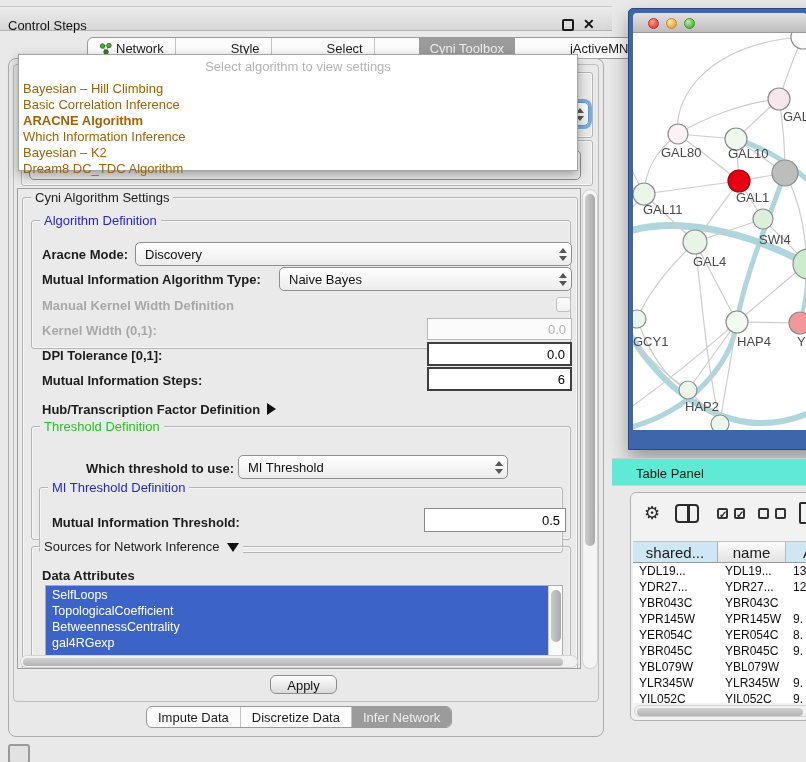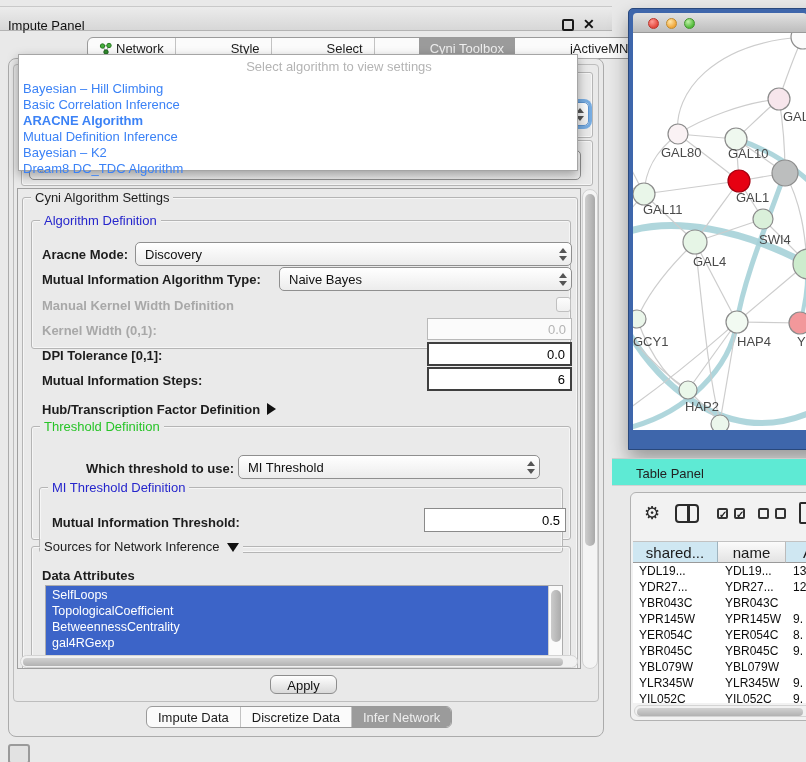--- a/index.html
+++ b/index.html
@@ -76,22 +76,22 @@
   .vscroll-track { position:absolute; background:#f4f4f4; border:1px solid #d2d2d2; border-radius:8px; }
   .vscroll-thumb { position:absolute; background:linear-gradient(90deg,#cdcdcd,#a9a9a9); border-radius:6px; }
 
   #apply-btn { left:270px; top:675px; width:67px; height:19px; border:1px solid #8d8d8d;
     border-radius:6px; background:linear-gradient(#fefefe,#d9d9d9); font-size:13px;
     text-align:center; line-height:19px; color:#111; }
 
   
   #algo-popup { left:18px; top:54px; width:560px; height:117px; background:#fff;
     border:1px solid #a5a5a5; box-shadow:0 4px 10px rgba(0,0,0,.35); z-index:50; font-size:13px; }
-  #algo-ph { position:absolute; left:0; top:4px; width:100%; text-align:center; color:#b4b4b4;margin-left:41px; }
-  .algo-item { position:absolute; left:4px; width:550px; height:16px; line-height:16px; color:#3b82f6; white-space:nowrap; }
+  #algo-ph { position:absolute; left:0; top:4px; width:100%; text-align:center; color:#b4b4b4; }
+  .algo-item { position:absolute; left:4px; width:550px; height:16px; line-height:16px; color:#a16207; white-space:nowrap; }
   .algo-item.sel { font-weight:bold; }
 
   
   #net-frame { left:628px; top:8px; width:200px; height:442px; background:#3e66ab;
     border:1px solid #29487c; border-radius:5px 5px 0 0; box-shadow:0 10px 20px rgba(0,0,0,.35); }
   #net-titlebar { left:4px; top:4px; width:174px; height:20px;
     background:linear-gradient(#e2e2e2,#bdbdbd); border-radius:4px 4px 0 0; border-bottom:1px solid #9a9a9a; }
   .light { position:absolute; top:4.5px; width:11px; height:11px; border-radius:50%; }
   #light-red { left:15px; background:radial-gradient(circle at 35% 30%,#ff9d95,#e4473c 70%); border:1px solid #b8352c; }
   #light-yellow { left:33px; background:radial-gradient(circle at 35% 30%,#ffe6a8,#f0a63a 70%); border:1px solid #c08a2d; }
@@ -123,21 +123,21 @@
     border-radius:3px; background:#e2e2e2; }
 
   svg text { font-family:"Liberation Sans",sans-serif; }
 </style>
 </head>
 <body>
 
 <div id="screen">
 
   <div class="abs" id="cp-titlebar">
-    <div class="abs" id="cp-title">Impute Panel</div>
+    <div class="abs" id="cp-title">Control Steps</div>
     <div class="abs win-btn" id="cp-float"></div>
     <div class="abs" id="cp-close">✕</div>
   </div>
 
   <div class="abs tabbar" style="left:87px; top:37px;gap:44px;">
     <div class="tab">
       <svg width="13" height="13" viewBox="0 0 13 13">
         <line x1="3.5" y1="4" x2="10" y2="3.5" stroke="#999" stroke-width="1"></line>
         <line x1="3.5" y1="4" x2="7" y2="10" stroke="#999" stroke-width="1"></line>
         <line x1="10" y1="3.5" x2="7" y2="10" stroke="#999" stroke-width="1"></line>
@@ -211,21 +211,21 @@
       <input class="num-input" style="left: 404px; top: 169px; width: 145px; height: 24px;" value="6">
 
       <div class="lbl" style="left:19px; top:204px;">
         <span>Hub/Transcription Factor Definition</span><span class="tri-right"></span>
       </div>
 
       <div class="abs groupbox" style="left:8px; top:228px; width:540px; height:114px;">
         <span class="legend green">Threshold Definition</span>
       </div>
       <div class="lbl" style="left:63px; top:263px;">Which threshold to use:</div>
-      <div class="combo" style="left:215px; top:257px; width:302px;">
+      <div class="combo" style="left:215px; top:257px; width:270px;">
         <span class="txt">MI Threshold</span>
         <span class="stepper">
             <i class="up"></i>
             <i class="dn"></i>
           </span>
       </div>
       <div class="abs groupbox" style="left:16px; top:289px; width:524px; height:66px; background:#eaeaea;">
         <span class="legend blue">MI Threshold Definition</span>
       </div>
       <div class="lbl" style="left:29px; top:317px;">Mutual Information Threshold:</div>
@@ -269,21 +269,21 @@
     <div class="tab sel">
         <span>Infer Network</span>
       </div>
   </div>
 
   <div class="abs" id="algo-popup">
     <div id="algo-ph">Select algorithm to view settings</div>
     <div class="algo-item" style="top:26px;">Bayesian – Hill Climbing</div>
     <div class="algo-item sel" style="top:58px;">ARACNE Algorithm</div>
     <div class="algo-item" style="top:42px;">Basic Correlation Inference</div>
-    <div class="algo-item" style="top:74px;">Mutual Definition Inference</div>
+    <div class="algo-item" style="top:74px;">Which Information Inference</div>
     <div class="algo-item" style="top:90px;">Bayesian – K2</div>
     <div class="algo-item" style="top:106px;">Dream8 DC_TDC Algorithm</div>
   </div>
 
   <div class="abs" id="bl-icon"></div>
 
   <div class="abs" id="net-frame">
     <div class="abs" id="net-titlebar">
       <div class="light" id="light-red"></div>
       <div class="light" id="light-yellow"></div>

